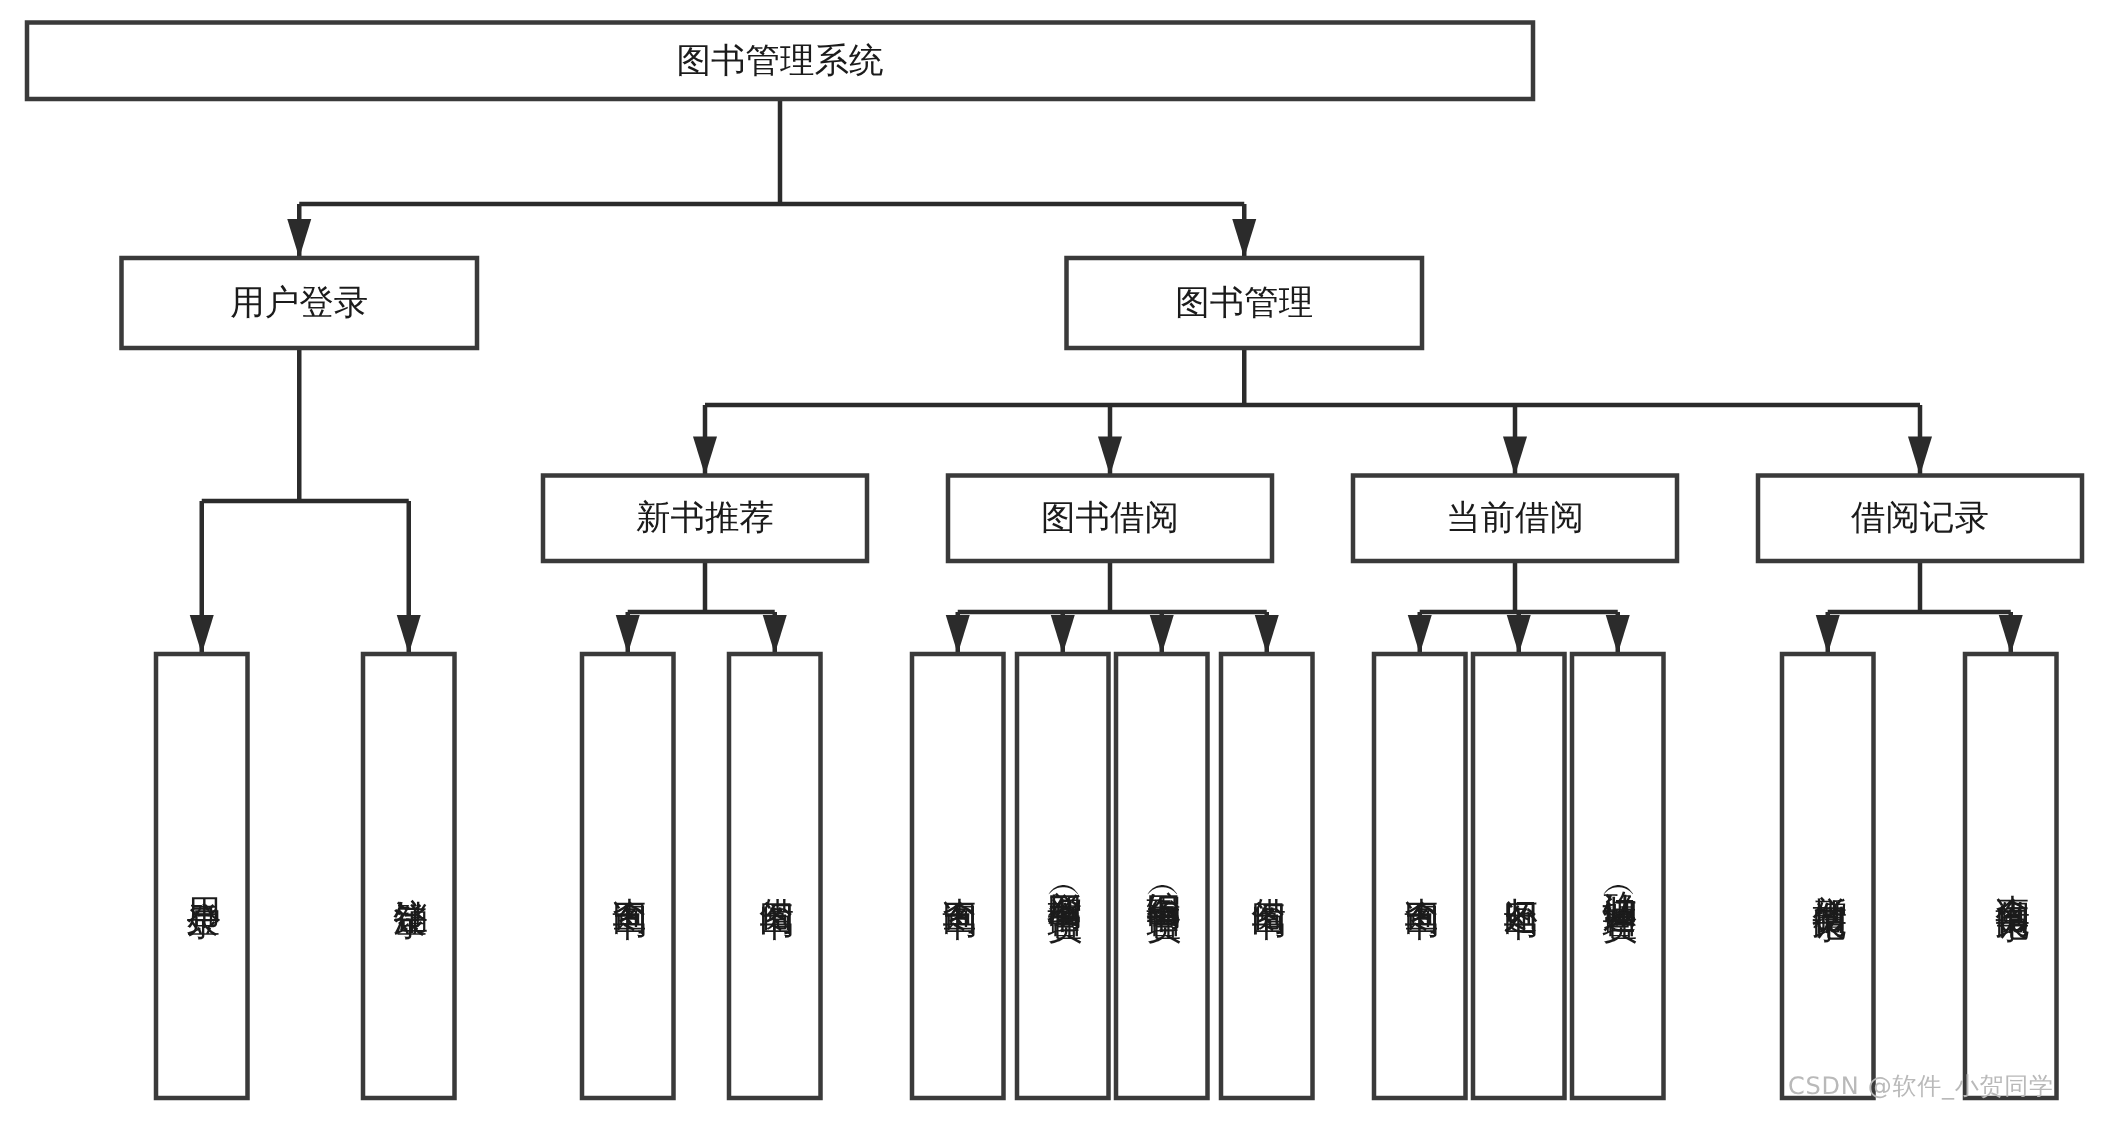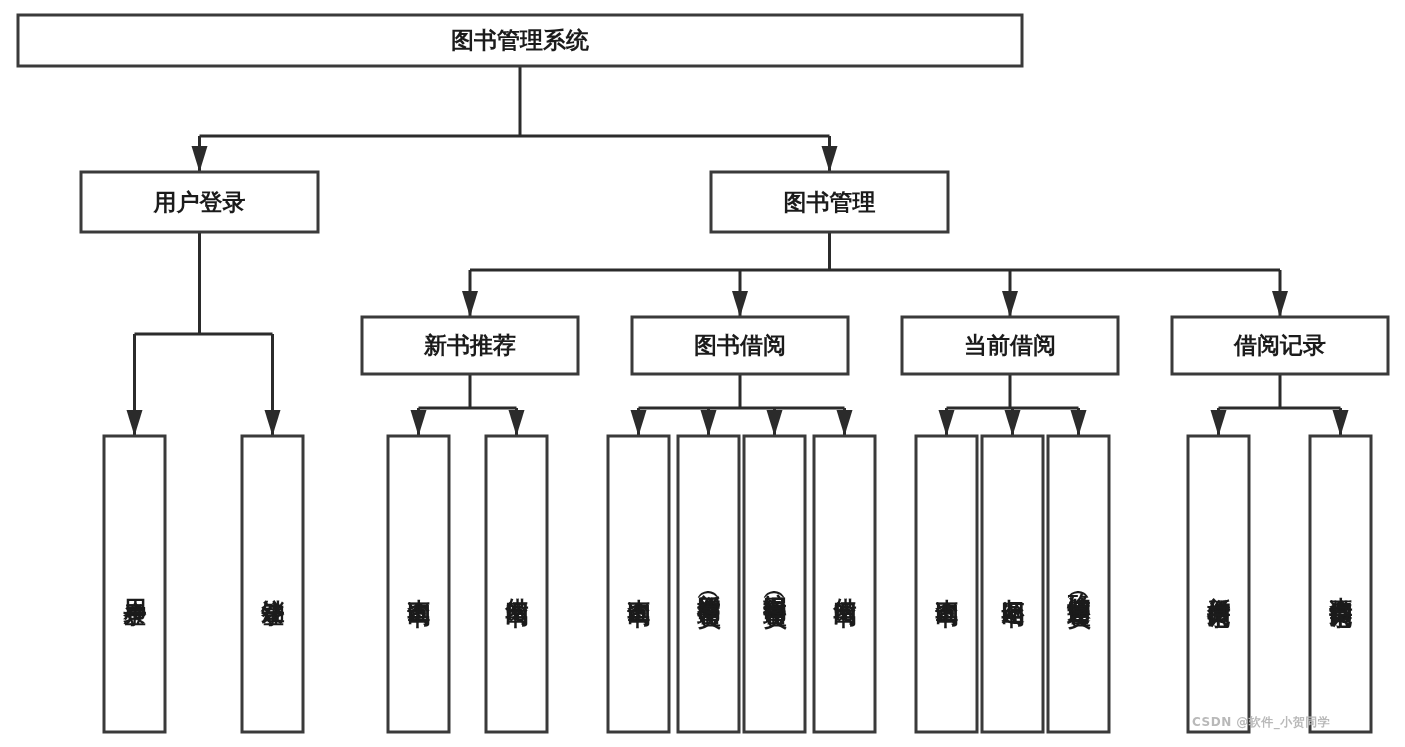--- a/index.html
+++ b/index.html
@@ -12,21 +12,20 @@
     height: 747px;
     position: relative;
     overflow: hidden;
     font-family: "DejaVu Sans", "Liberation Sans", sans-serif;
   }
   #diagram-root {
     position: absolute;
     left: 0; top: 0;
     width: 1405px;
     height: 614px;
-    font-weight: bold;
   }
   svg.diagram {
     display: block;
     width: 1405px;
     height: 747px;
   }
   .node-rect {
     fill: #ffffff;
     stroke: #3a3a3a;
     stroke-width: 3;
@@ -62,21 +61,21 @@
     letter-spacing: 2px;
     color: #1b1b1b;
     white-space: nowrap;
     pointer-events: none;
   }
   .watermark {
     position: absolute;
     left: 1192px;
     top: 714px;
     font-family: "DejaVu Sans", "Liberation Sans", sans-serif;
-    font-size: 12px;
+    font-size: 16px;
     color: #b9b9b9;
     white-space: nowrap;
     letter-spacing: 0.5px;
   }
 </style>
 </head>
 <body>
 
 <div id="diagram-root">
   <svg class="diagram" viewBox="0 0 1405 747">

